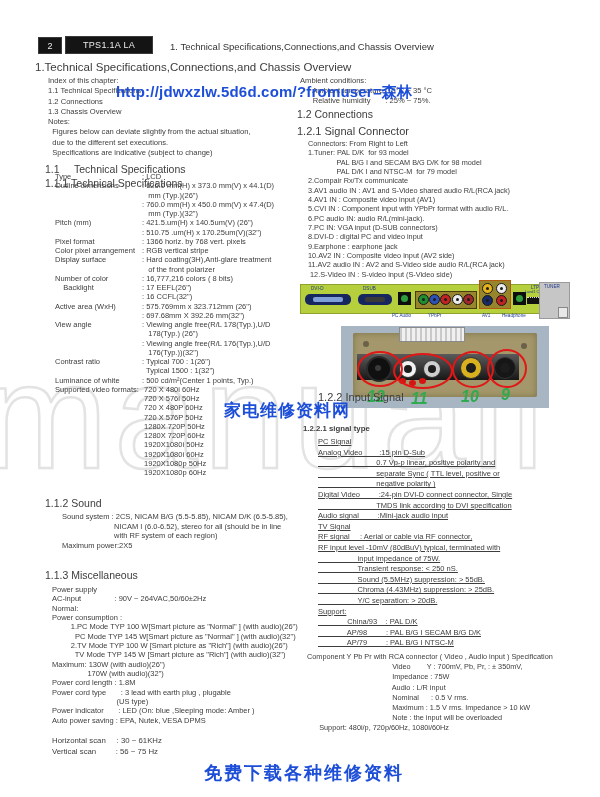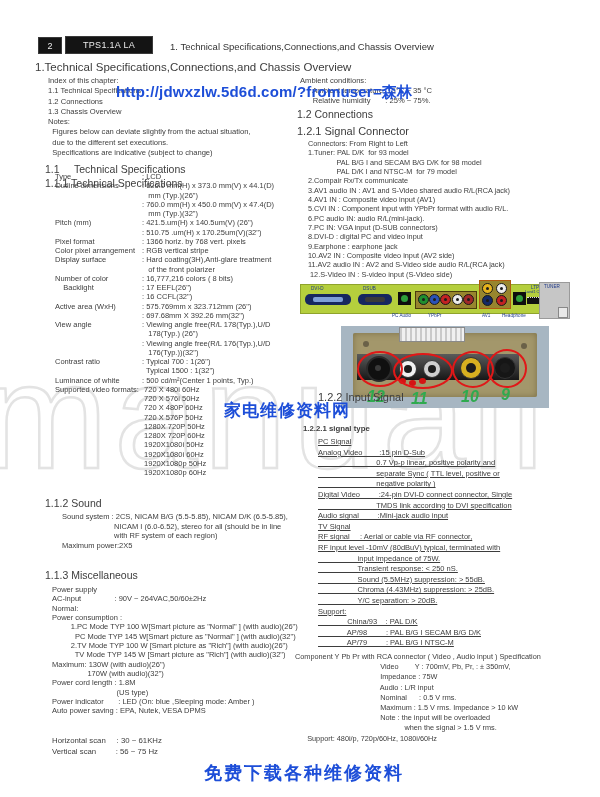--- a/index.html
+++ b/index.html
@@ -31,21 +31,21 @@
   #spec-table{left:55px;top:172px;}
   .spec-row{display:flex;height:9.25px;font-size:7.5px;}
   .spec-label{min-width:87px;white-space:pre;}
   .spec-value{white-space:pre;}
   #sound-lines{left:62px;top:512px;}  #sound-lines>div{font-size:7.5px;height:9.6px;}
   #misc-lines{left:52px;top:585px;}   #misc-lines>div{font-size:7.5px;height:9.35px;}
   #scan-lines{left:52px;top:736px;}   #scan-lines>div{font-size:7.8px;height:10.5px;}
   #ambient-lines{left:300px;top:76px;}#ambient-lines>div{font-size:7.6px;height:10.2px;}
   #conn-lines{left:308px;top:139px;}  #conn-lines>div{font-size:7.3px;height:9.35px;}
   #signal-lines{left:318px;top:437px;}#signal-lines>div{font-size:7.5px;height:10.6px;text-decoration:underline;}
-  #comp-lines{left:295px;top:652px;}  #comp-lines>div{font-size:7.3px;height:10.2px;}
+  #comp-lines{left:307px;top:652px;}  #comp-lines>div{font-size:7.3px;height:10.2px;}
   
   #fig-panel{left:300px;top:284px;width:244px;height:28px;background:#b5cf3d;
              border:1px solid #8fa32c;z-index:1;}
   .plabel{position:absolute;font-size:4.6px;color:#203a8a;white-space:pre;z-index:2;}
   .dconn{position:absolute;background:#16275f;border-radius:5px;}
   .dconn-inner{position:absolute;background:#7e9fd8;border-radius:2px;}
   .mini{position:absolute;width:13px;height:13px;background:#0e0e0e;}
   .mini::after{content:"";position:absolute;left:3px;top:3px;width:7px;height:7px;
                border-radius:50%;background:#2d9e3a;}
   .jgroup{position:absolute;background:#97852e;border:1px solid #4a3c0c;}
@@ -255,20 +255,21 @@
       <div>AC-input                : 90V ~ 264VAC,50/60±2Hz</div>
       <div>Normal:</div>
       <div>Power consumption :</div>
       <div>         1.PC Mode TYP 100 W[Smart picture as "Normal" ] (with audio)(26")</div>
       <div>           PC Mode TYP 145 W[Smart picture as "Normal" ] (with audio)(32")</div>
       <div>         2.TV Mode TYP 100 W [Smart picture as "Rich"] (with audio)(26")</div>
       <div>           TV Mode TYP 145 W [Smart picture as "Rich"] (with audio)(32")</div>
       <div>Maximum: 130W (with audio)(26")</div>
       <div>                 170W (with audio)(32")</div>
       <div>Power cord length : 1.8M</div>
+      <div>Power cord type       : 3 lead with earth plug , plugable</div>
       <div>                               (US type)</div>
       <div>Power indicator       : LED (On: blue ,Sleeping mode: Amber )</div>
       <div>Auto power saving : EPA, Nutek, VESA DPMS</div>
     </div>
 
   <div class="abs z1 lines" id="scan-lines">
       <div>Horizontal scan     : 30 ~ 61KHz</div>
       <div>Vertical scan         : 56 ~ 75 Hz</div>
     </div>
 
@@ -389,21 +390,20 @@
     </div>
 
   <div class="abs z1 lines" id="comp-lines">
       <div>Component Y Pb Pr with RCA connector ( Video , Audio input ) Specification</div>
       <div>                                          Video        Y : 700mV, Pb, Pr, : ± 350mV,</div>
       <div>                                          Impedance : 75W</div>
       <div>                                          Audio : L/R input</div>
       <div>                                          Nominal      : 0.5 V rms.</div>
       <div>                                          Maximum : 1.5 V rms. Impedance &gt; 10 kW</div>
       <div>                                          Note : the input will be overloaded</div>
-      <div>                                                      when the signal &gt; 1.5 V rms.</div>
       <div>      Support: 480i/p, 720p/60Hz, 1080i/60Hz</div>
     </div>
 
   <div class="wm-red" id="wm-url">http://jdwxzlw.5d6d.com/?fromuser=森林</div>
   <div class="wm-red" id="wm-mid">家电维修资料网</div>
   <div class="wm-red" id="wm-bottom">免费下载各种维修资料</div>
 
 </div>
 
 </body></html>

